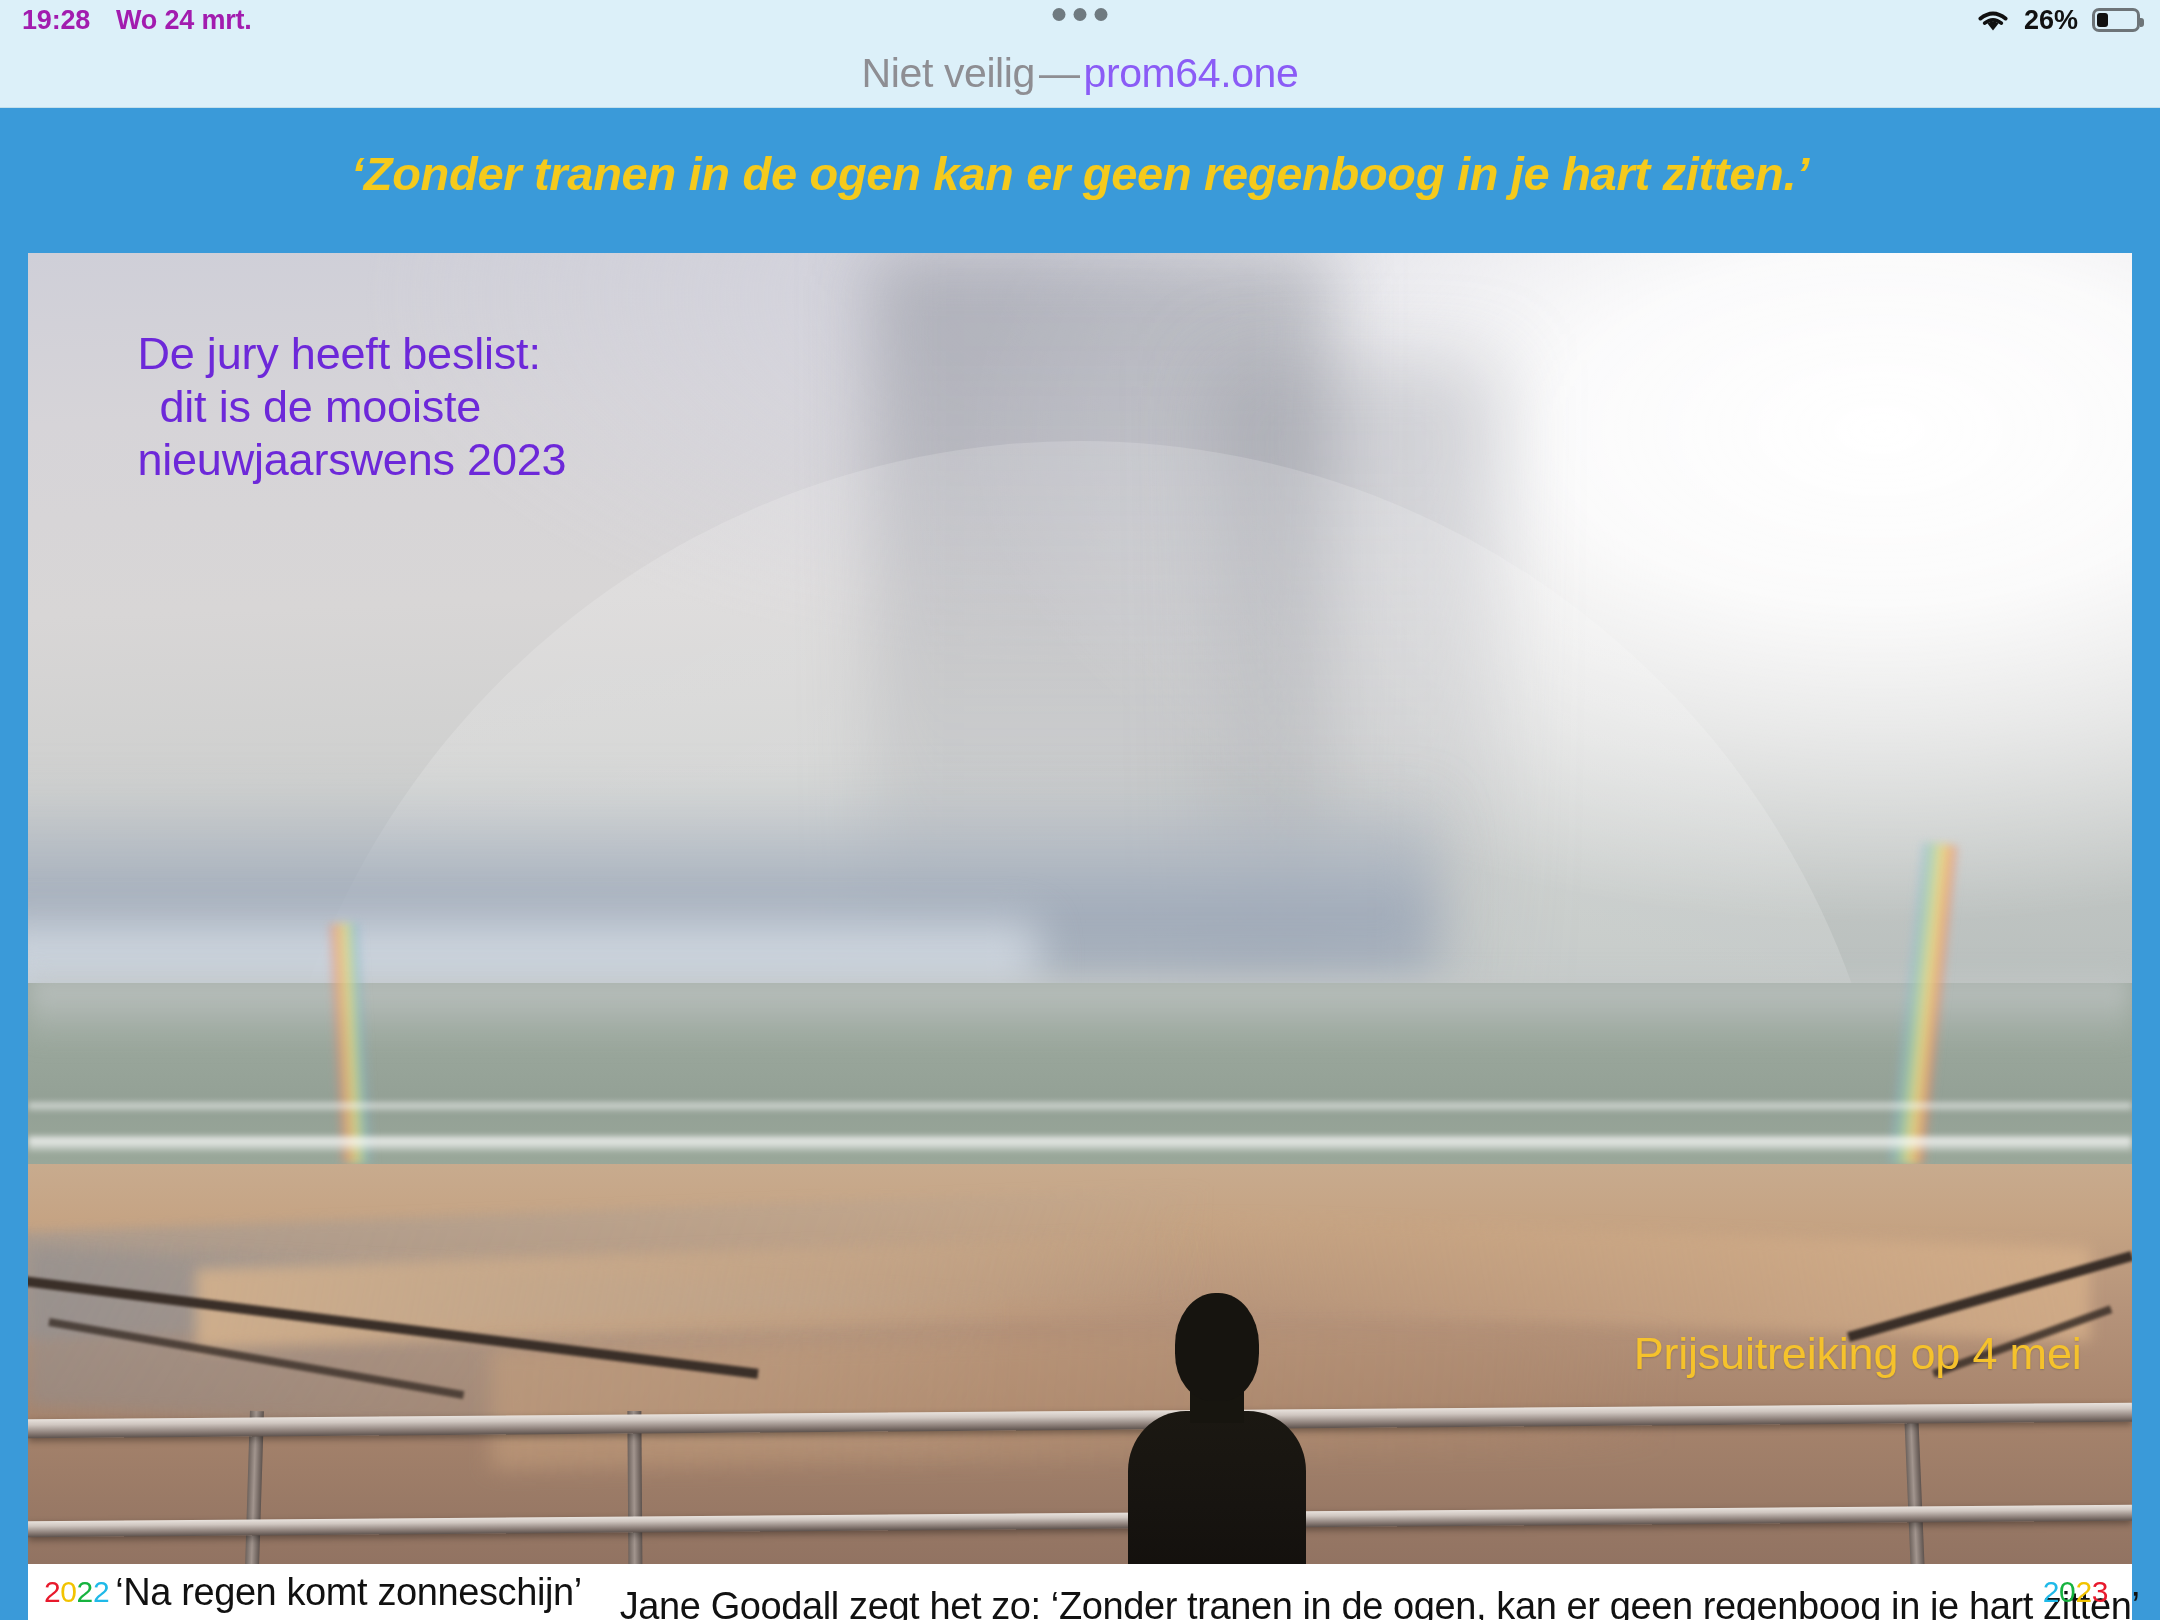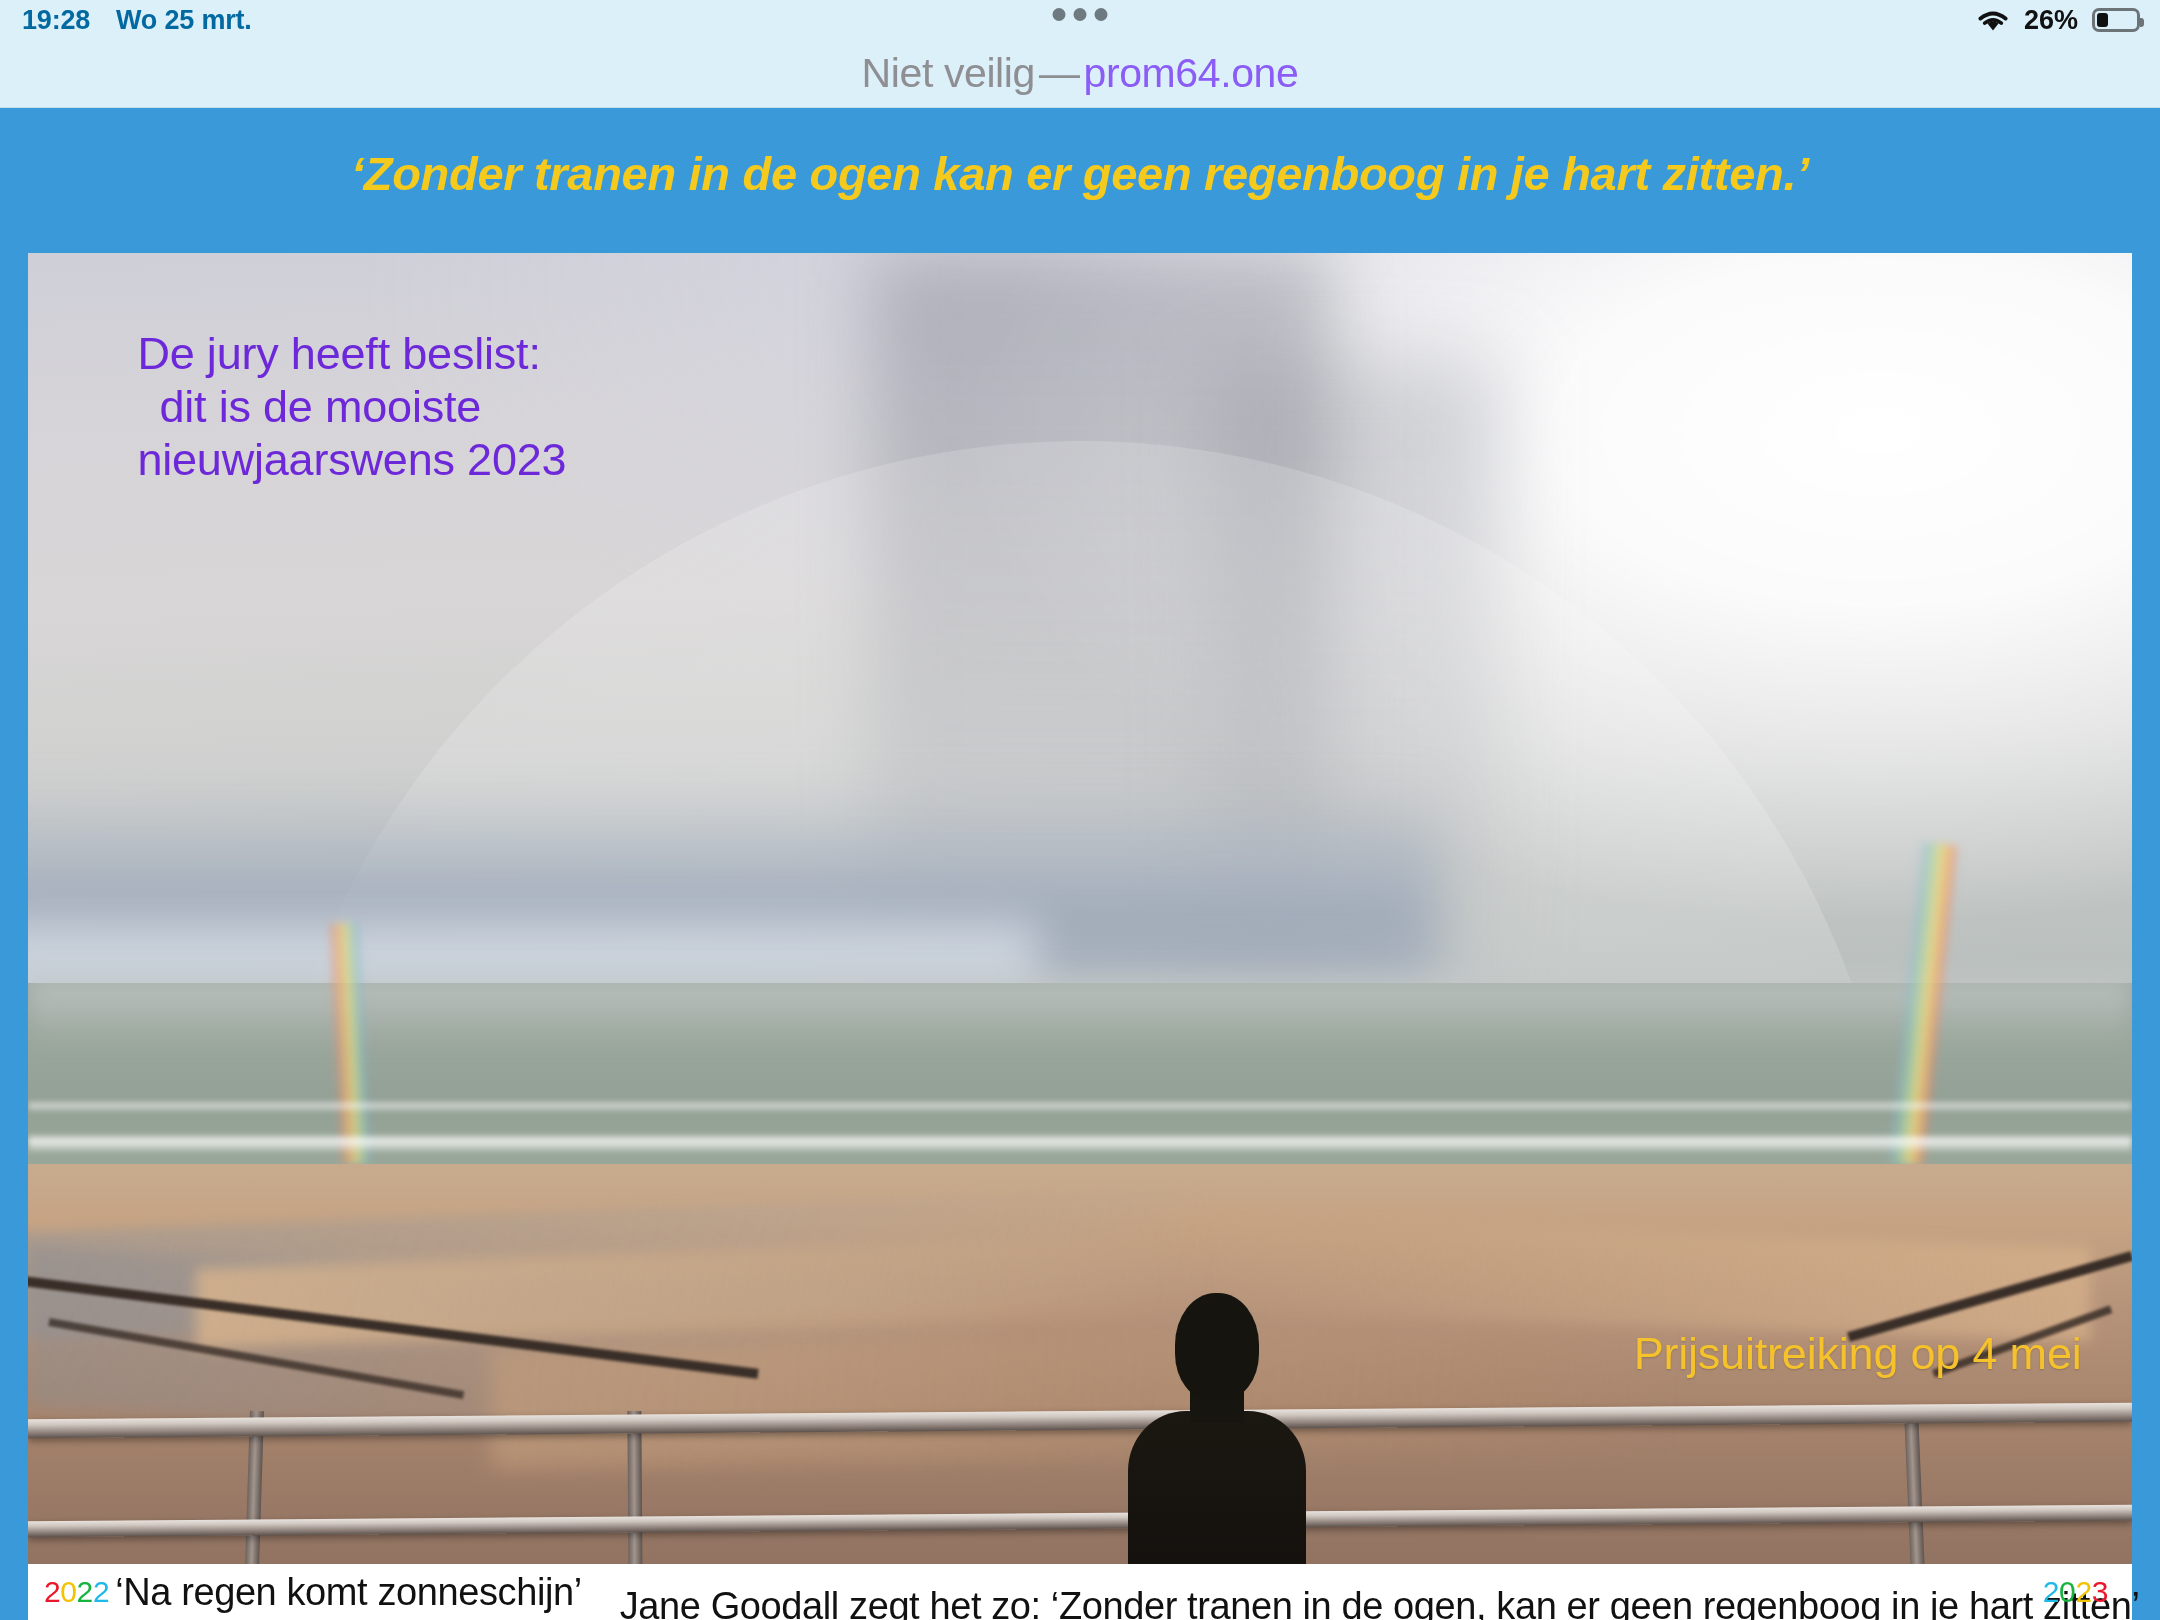--- a/index.html
+++ b/index.html
@@ -15,21 +15,21 @@
     position: absolute; top: 0; left: 0;
     width: 2160px; height: 40px;
     background: #dcf0f9;
     display: flex; align-items: center;
   }
   .sb-left {
     display: flex; align-items: baseline;
     margin-left: 22px; gap: 26px;
   }
   .sb-time, .sb-date {
-    font-size: 27px; font-weight: 600; color: #0369a1;
+    font-size: 27px; font-weight: 600; color: #a21caf;
     letter-spacing: -0.2px;
   }
   .sb-dots {
     position: absolute; left: 50%; top: 8px;
     transform: translateX(-50%);
     display: flex; gap: 8px;
   }
   .sb-dots i {
     display: block; width: 13px; height: 13px;
     border-radius: 50%; background: #6f7a80;
@@ -318,21 +318,21 @@
   .d-yellow { color: #f2c300; }
   .d-green  { color: #16b33f; }
   .d-cyan   { color: #1fb9e8; }
 </style>
 </head>
 <body>
 
 <div class="statusbar">
   <div class="sb-left">
     <span class="sb-time">19:28</span>
-    <span class="sb-date">Wo 25 mrt.</span>
+    <span class="sb-date">Wo 24 mrt.</span>
   </div>
 
   <div class="sb-dots">
     <i></i>
       <i></i>
       <i></i>
   </div>
 
   <div class="sb-right">
     <span class="wifi-icon">

